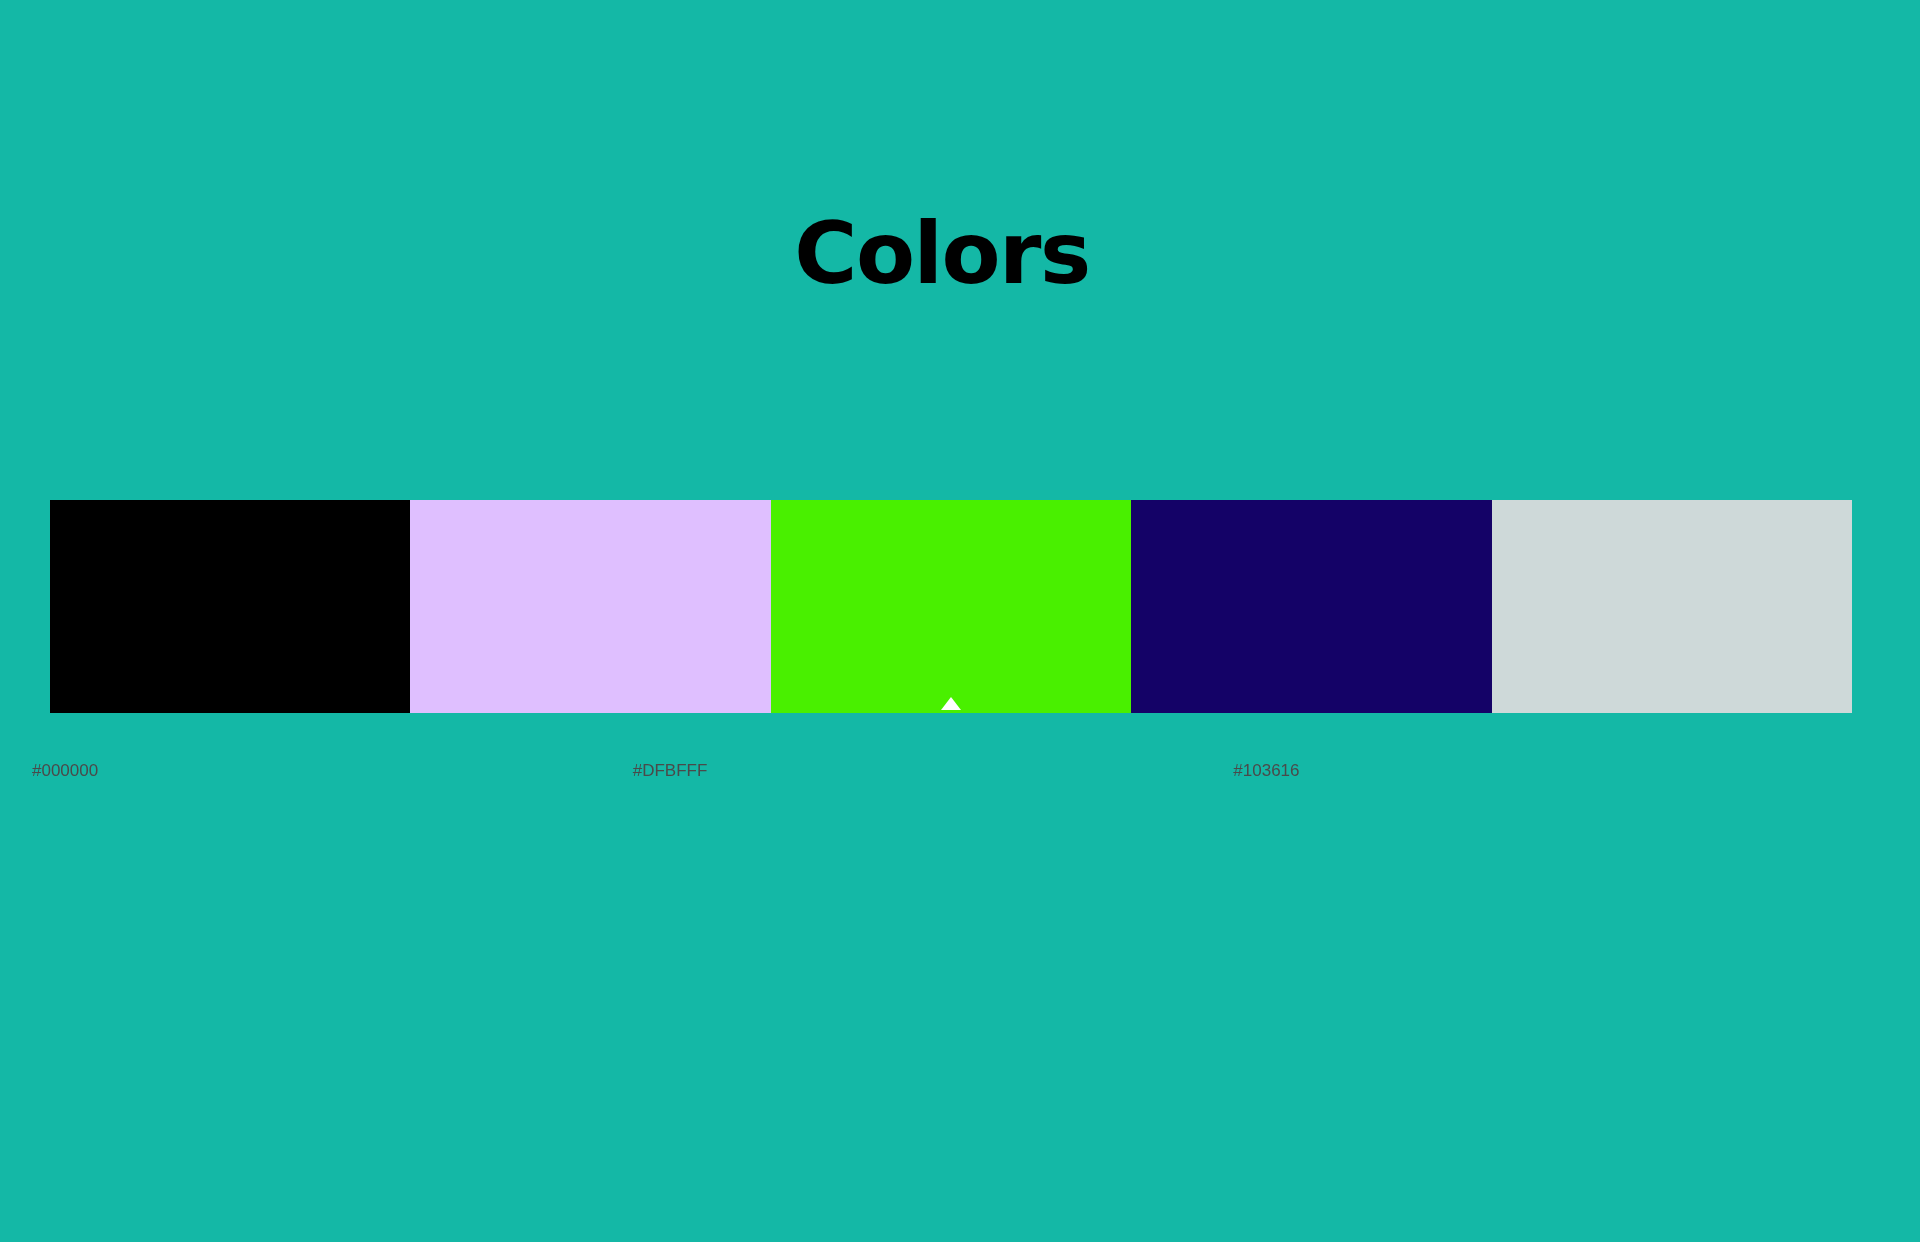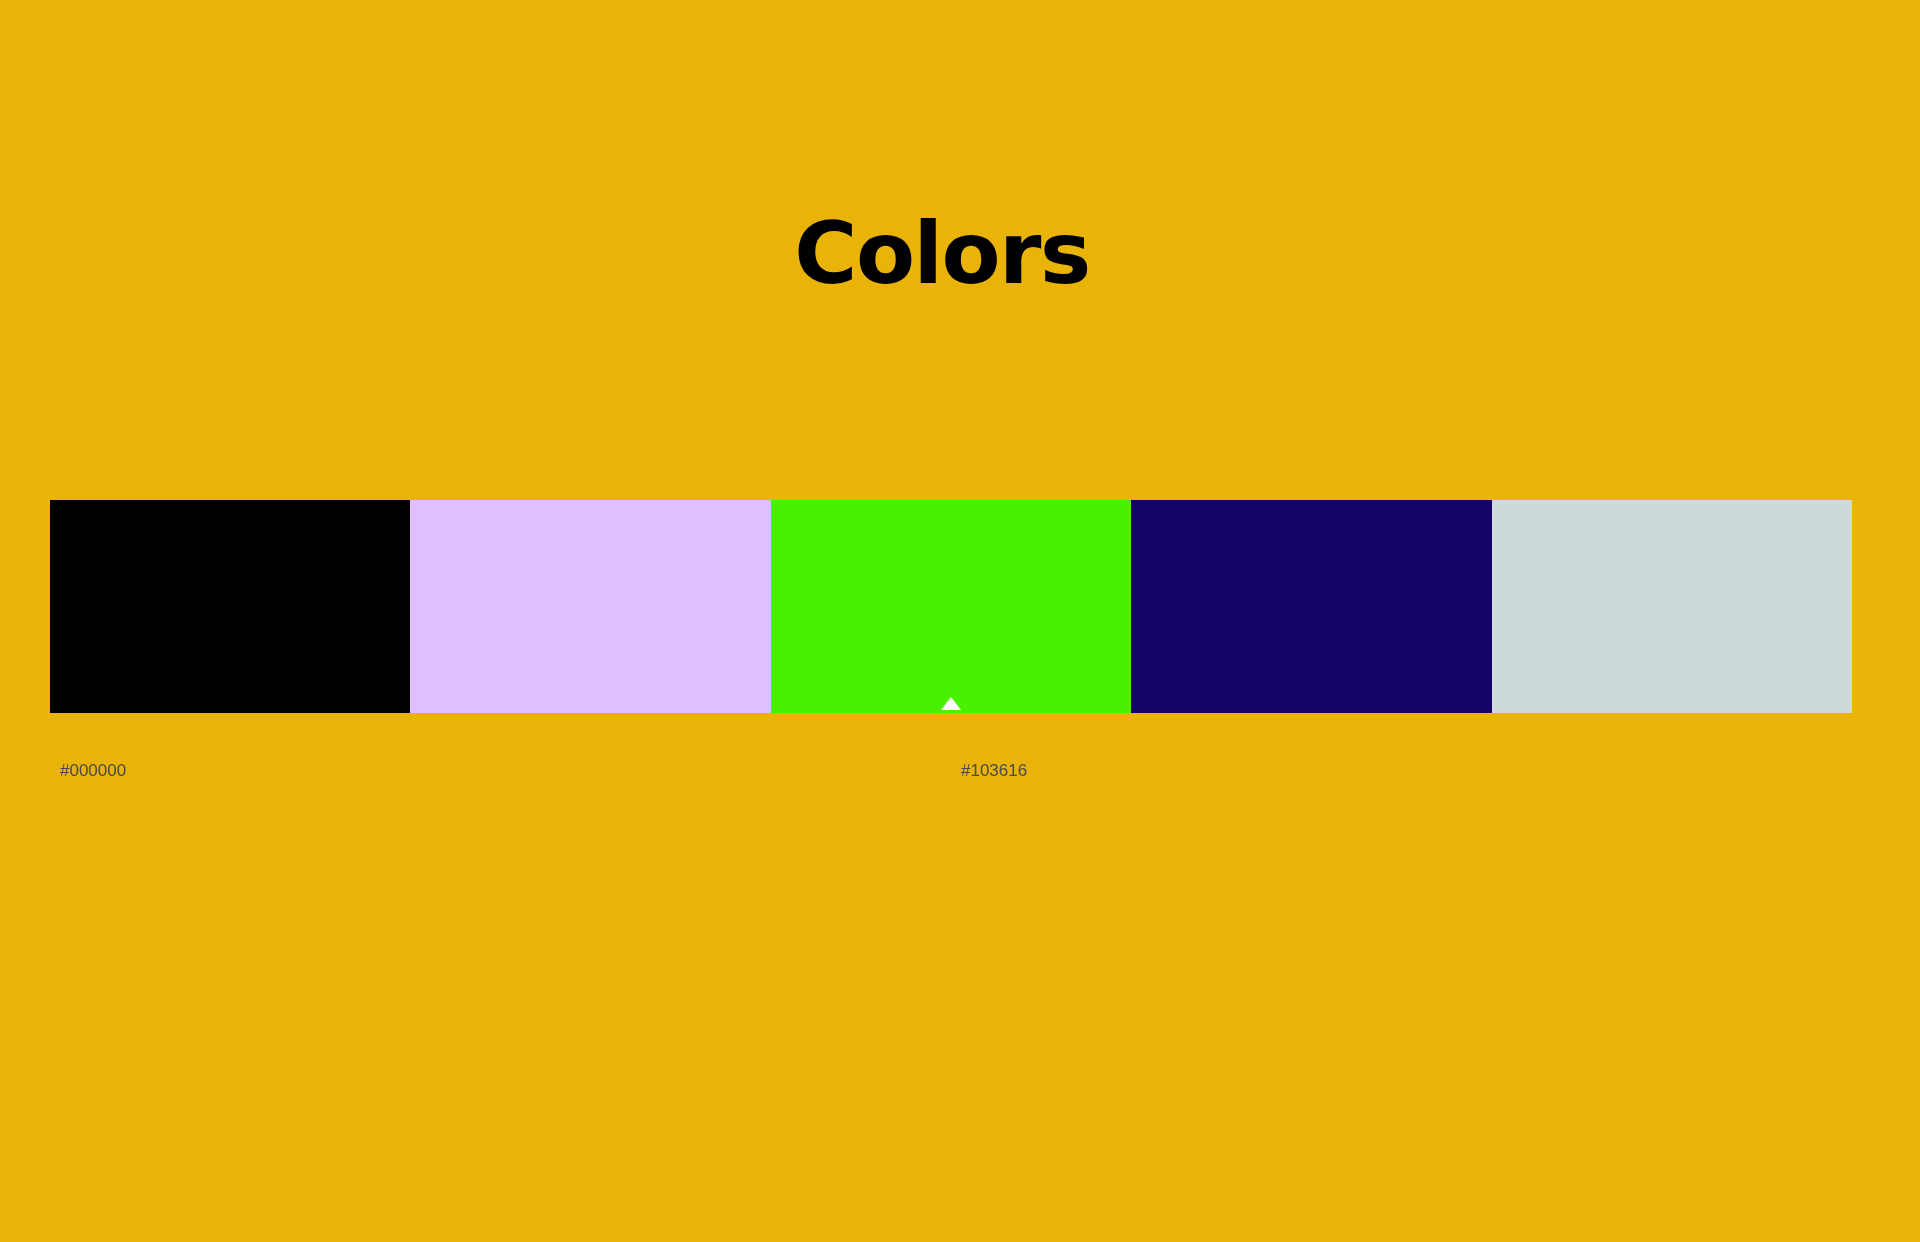--- a/index.html
+++ b/index.html
@@ -12,21 +12,21 @@
     height: 1242px;
     background: #ffffff;
     font-family: "Liberation Sans", sans-serif;
     overflow: hidden;
     position: relative;
   }
 
   .page {
     position: absolute;
     inset: 0;
-    background: #eab308;
+    background: #14b8a6;
   }
 
   
   .title-wrap {
     position: absolute;
     left: 0;
     top: 210px;
     width: 1920px;
     text-align: center;
   }
@@ -67,21 +67,21 @@
     width: 0;
     height: 0;
     border-left: 10px solid transparent;
     border-right: 10px solid transparent;
     border-bottom: 13px solid #ffffff;
   }
 
   
   .labels {
     position: absolute;
-    left: 60px;
+    left: 32px;
     top: 757px;
     width: 1802px;
     height: 28px;
     display: flex;
     flex-direction: row;
   }
   .label-cell {
     flex: 1 1 0;
     font-family: "Liberation Sans", sans-serif;
     font-size: 17px;
@@ -105,16 +105,17 @@
       <div class="swatch" style="background: rgb(223, 191, 255);"></div>
       <div class="swatch" style="background: rgb(73, 240, 0);">
         <div class="swatch-marker" style="border-bottom-color: rgb(255, 255, 255);"></div>
       </div>
       <div class="swatch" style="background: rgb(20, 2, 103);"></div>
       <div class="swatch" style="background: rgb(206, 217, 217);"></div>
     </div>
 
   <div class="labels" id="palette-labels">
       <div class="label-cell">#000000</div>
+      <div class="label-cell">#DFBFFF</div>
       <div class="label-cell">#103616</div>
     </div>
 
 </div>
 
 </body></html>

